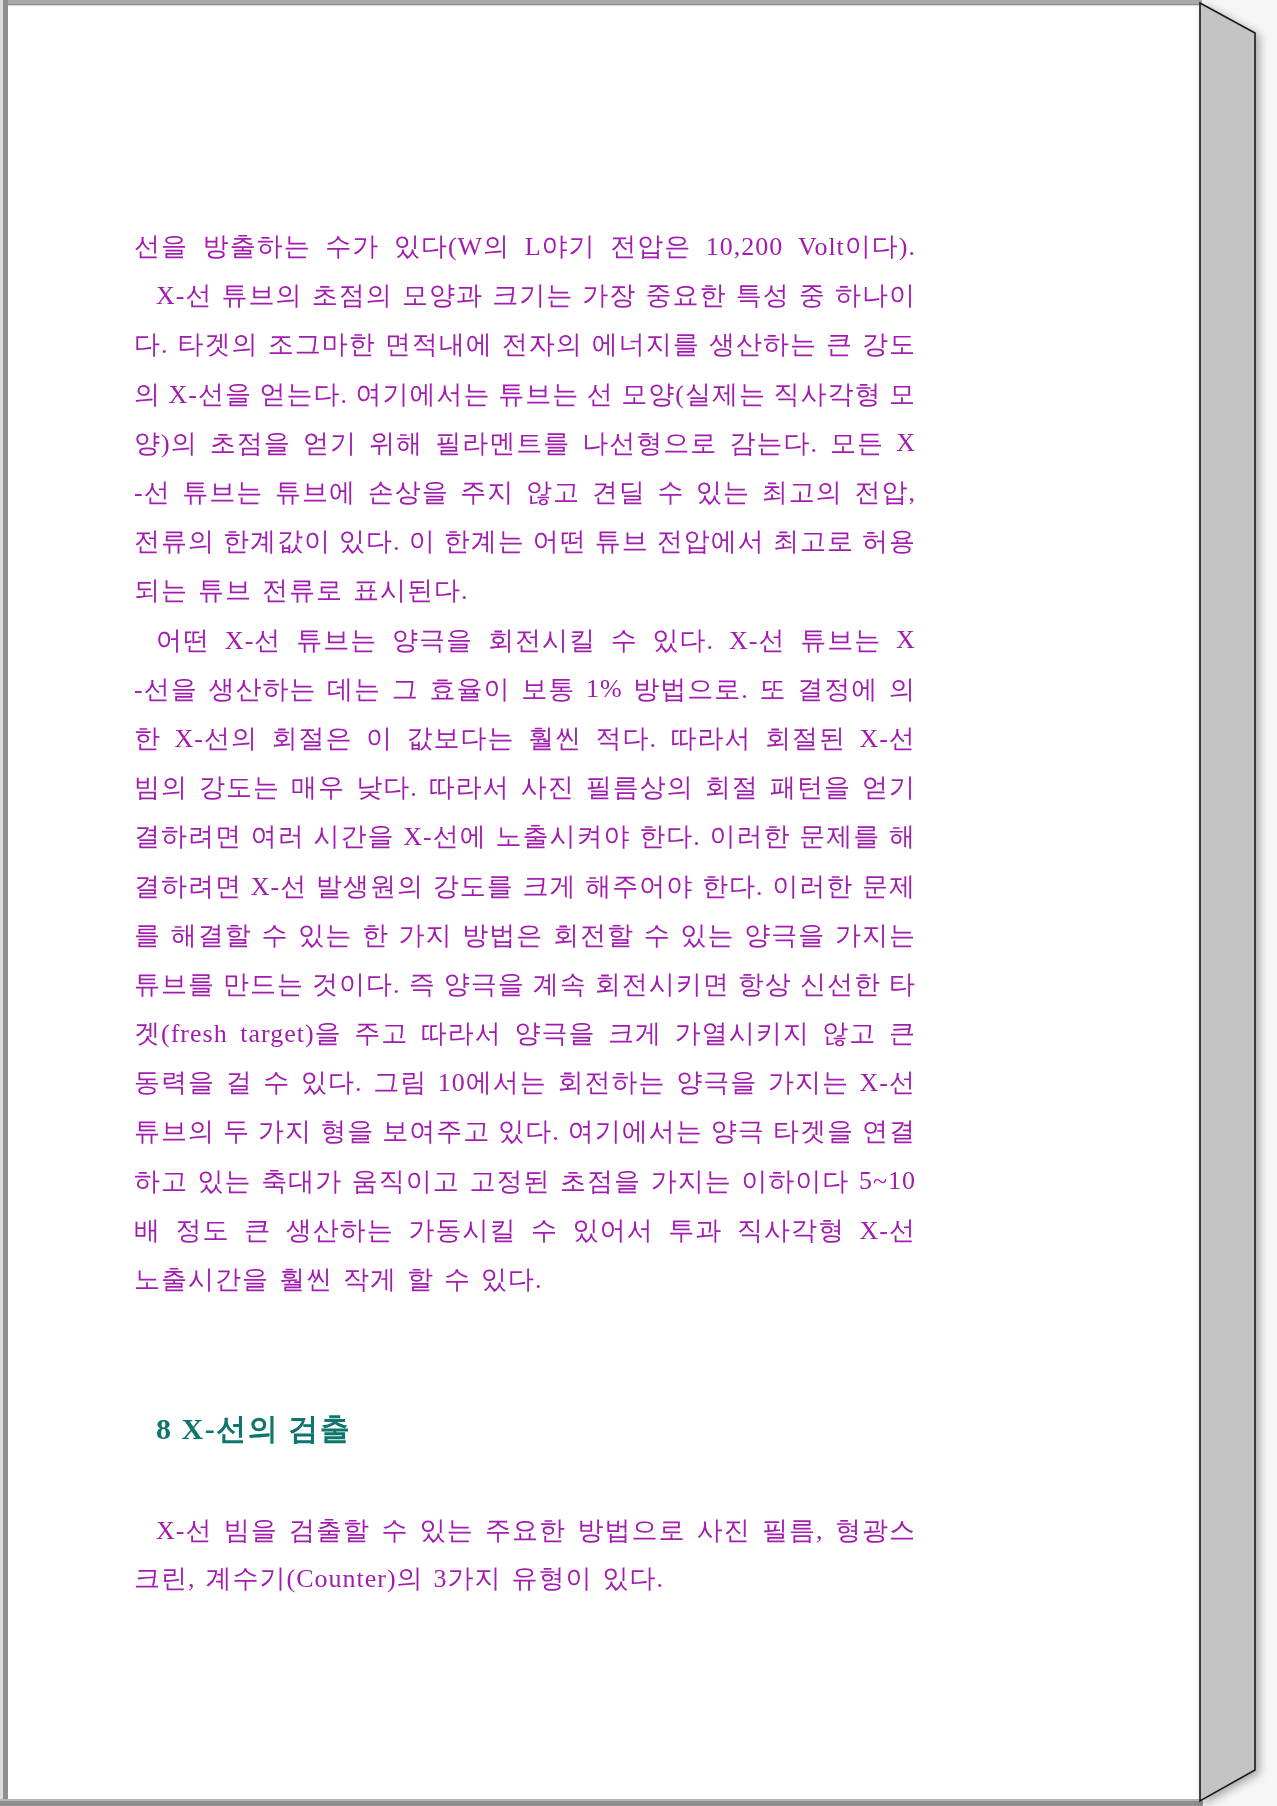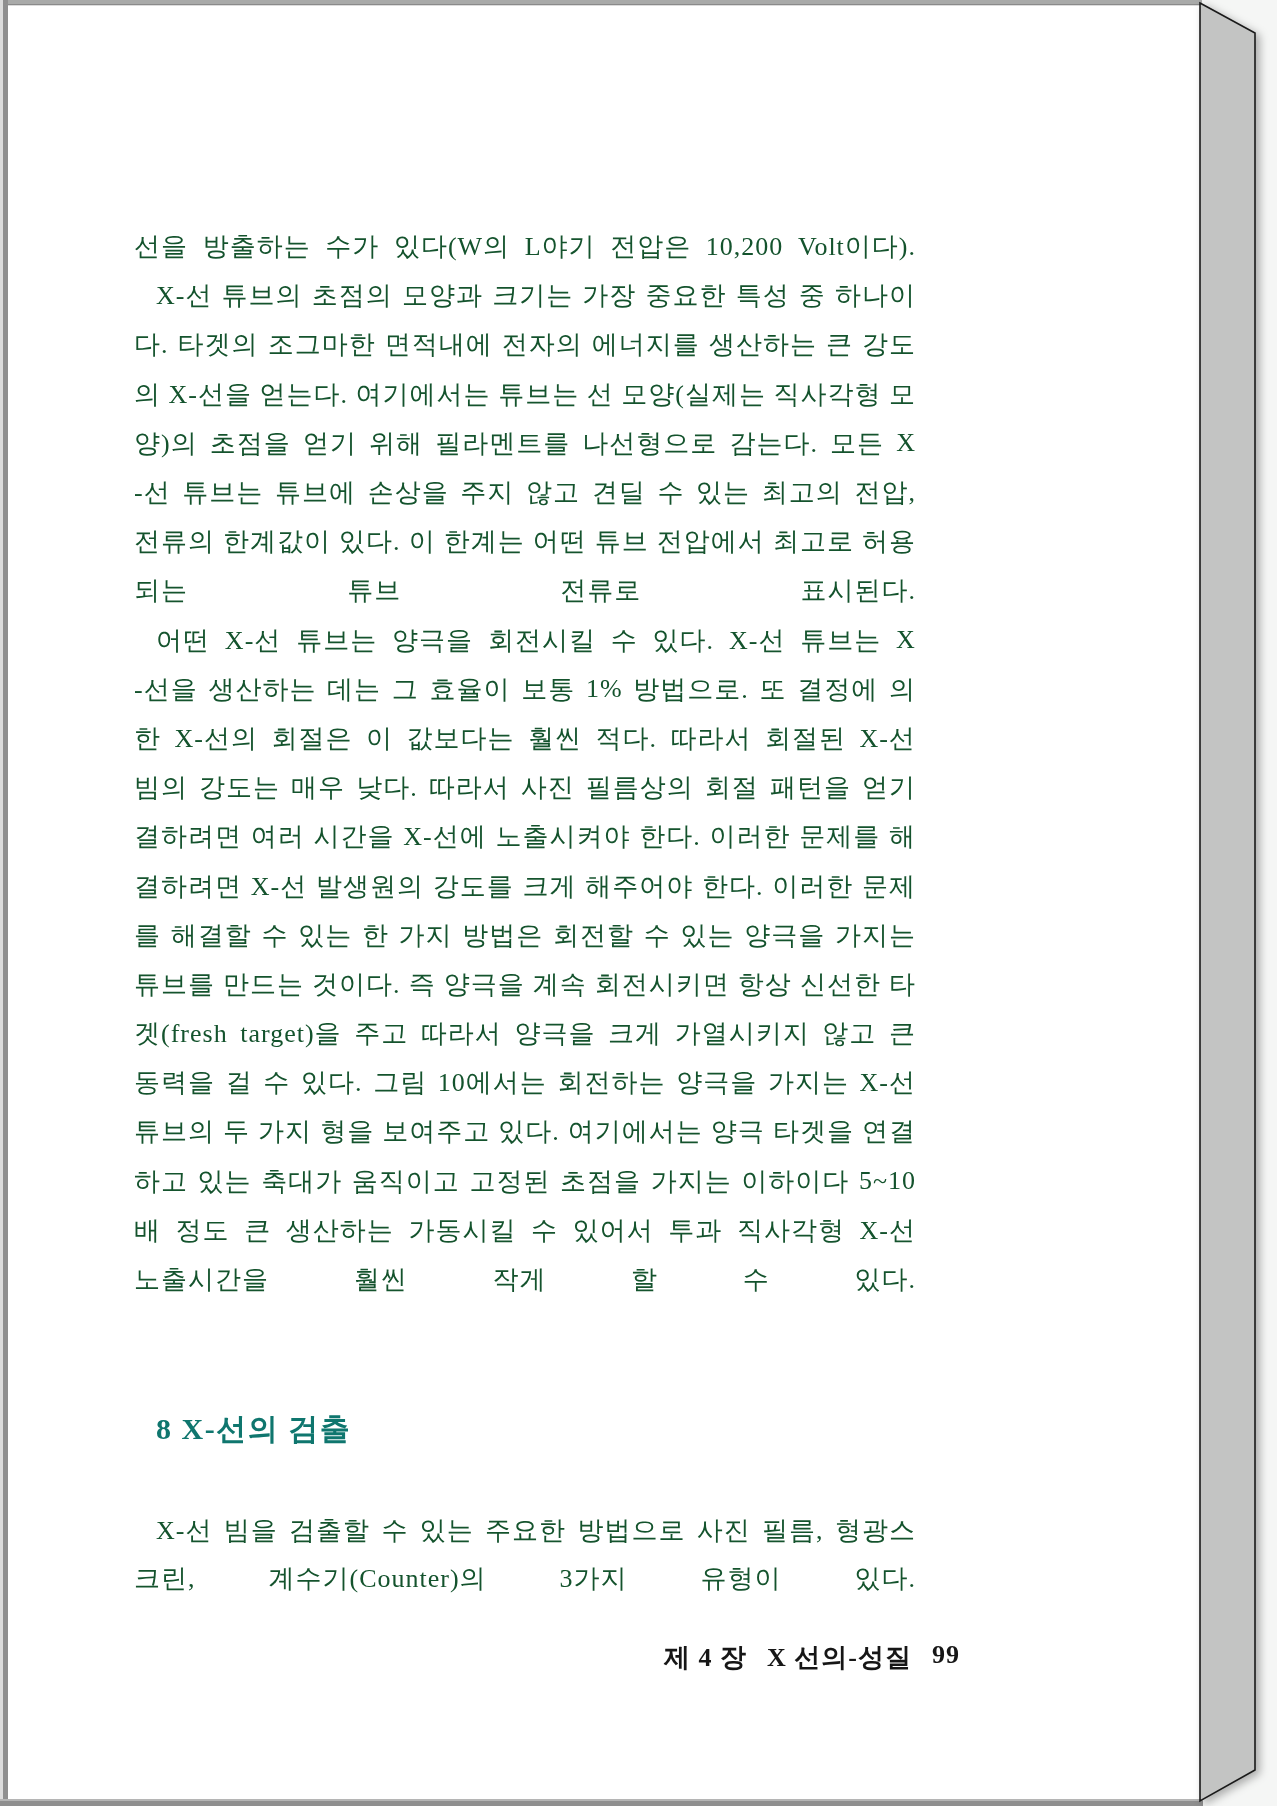--- a/index.html
+++ b/index.html
@@ -31,24 +31,24 @@
     color:#151515;
   }
   .line{
     display:flex;
     justify-content:space-between;
     align-items:center;
     height:49.2px;
     font-size:26px;
     letter-spacing:1px;
     white-space:pre;
-    color:#14532d;
+    color:#a21caf;
   }
   .line.short{
-    justify-content:space-between;
+    justify-content:flex-start;
     gap:10px;
   }
   .line.ind{
     padding-left:22px;
   }
   .section-heading{
     position:absolute;
     left:156px;
     top:1404px;
     margin:0;
@@ -120,19 +120,14 @@
       <div class="line short"><span>노출시간을</span><span>훨씬</span><span>작게</span><span>할</span><span>수</span><span>있다.</span></div>
     </div>
 
   <h2 class="section-heading">8 X-선의 검출</h2>
 
   <div class="section-text" id="section-text">
       <div class="line ind"><span>X-선</span><span>빔을</span><span>검출할</span><span>수</span><span>있는</span><span>주요한</span><span>방법으로</span><span>사진</span><span>필름,</span><span>형광스</span></div>
       <div class="line short"><span>크린,</span><span>계수기(Counter)의</span><span>3가지</span><span>유형이</span><span>있다.</span></div>
     </div>
 
-  <div class="page-footer">
-    <span>제 4 장</span>
-    <span>X 선의-성질</span>
-    <span>99</span>
-  </div>
 
 </div>
 
 </body></html>

